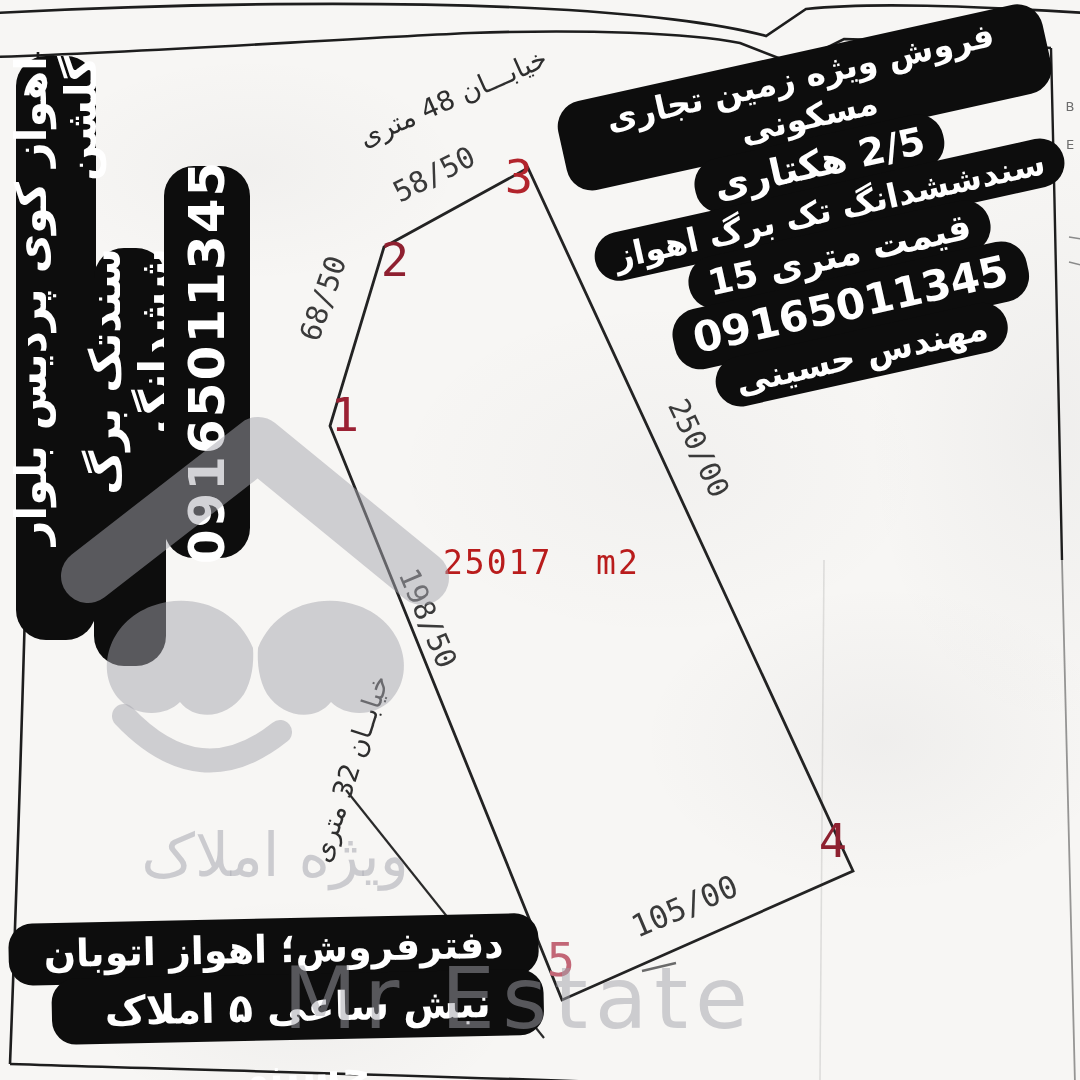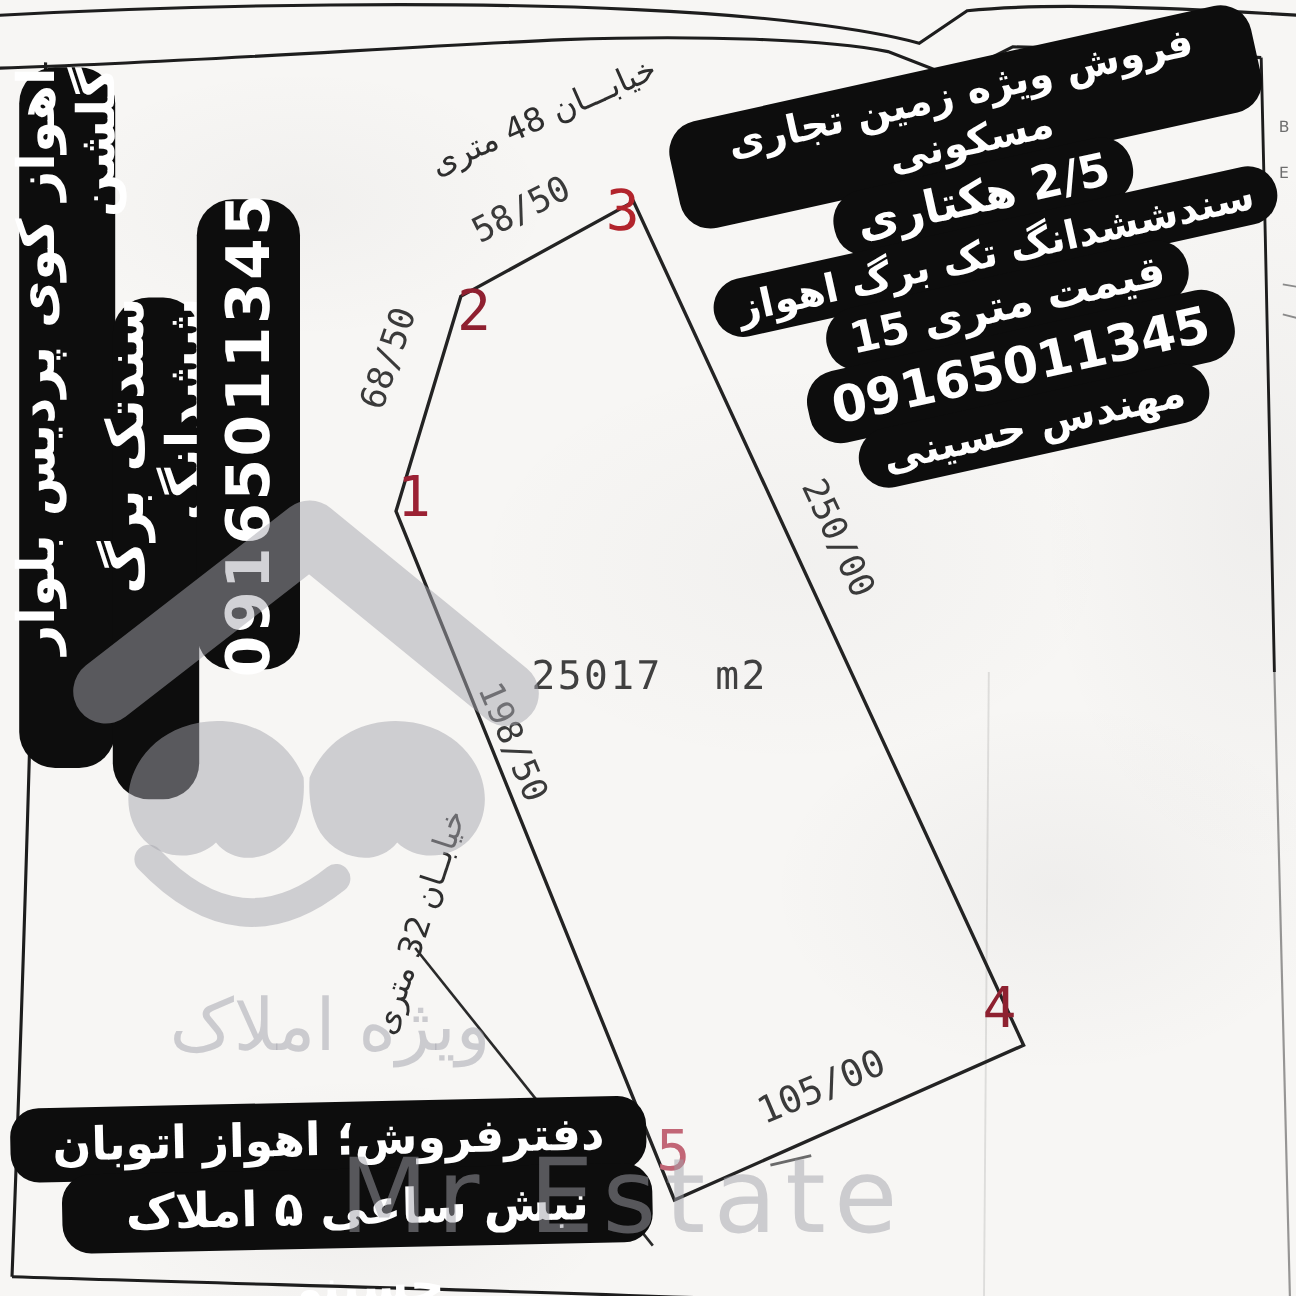--- a/index.html
+++ b/index.html
@@ -23,21 +23,21 @@
     font-size:27px;color:#2e2e2e;z-index:6;
   }
   .dim{
     position:absolute;width:150px;height:38px;text-align:center;white-space:nowrap;
     font-family:"DejaVu Sans Mono","Liberation Mono",monospace;
     font-size:29px;color:#3a3a3a;z-index:6;
   }
   .area-label{
     position:absolute;left:443px;top:543px;width:230px;height:42px;
     font-family:"DejaVu Sans Mono","Liberation Mono",monospace;
-    font-size:33px;color:#404040;letter-spacing:2px;white-space:pre;z-index:6;
+    font-size:33px;color:#b91c1c;letter-spacing:2px;white-space:pre;z-index:6;
   }
   .vx{
     position:absolute;width:46px;height:54px;text-align:center;
     font-family:"DejaVu Sans Mono","Liberation Mono",monospace;
     font-size:47px;line-height:54px;z-index:6;
   }
   .vx1{color:#9b2133;} .vx2{color:#8f2030;} .vx3{color:#b2242c;}
   .vx4{color:#8e2130;} .vx5{color:#c26676;}
   
   .stripe{

